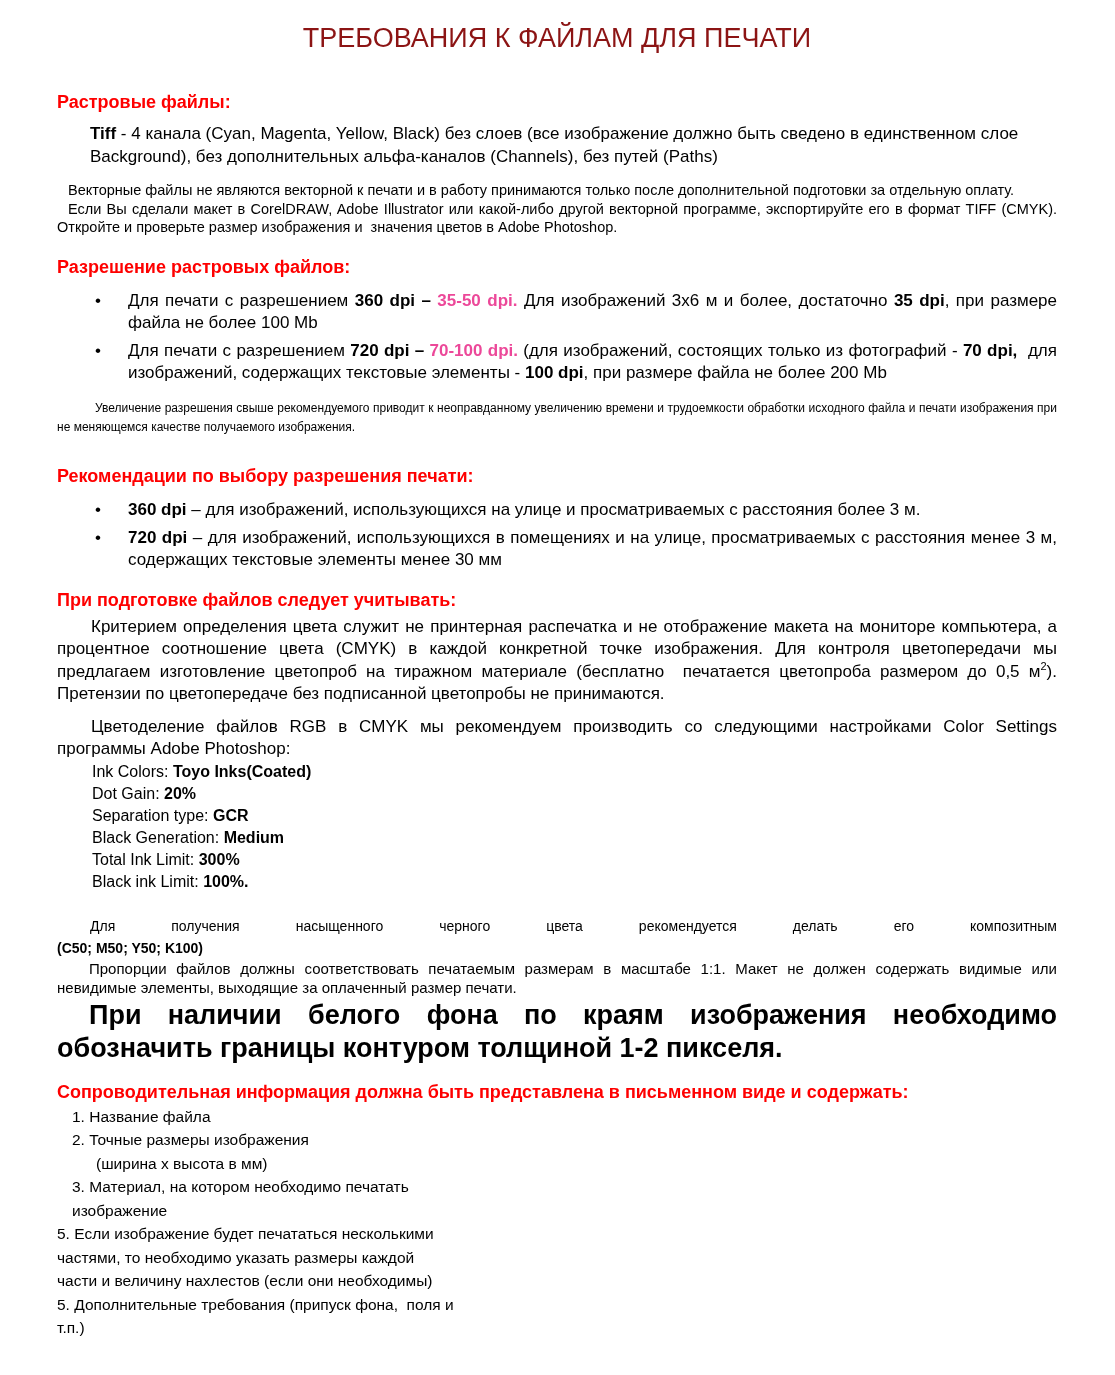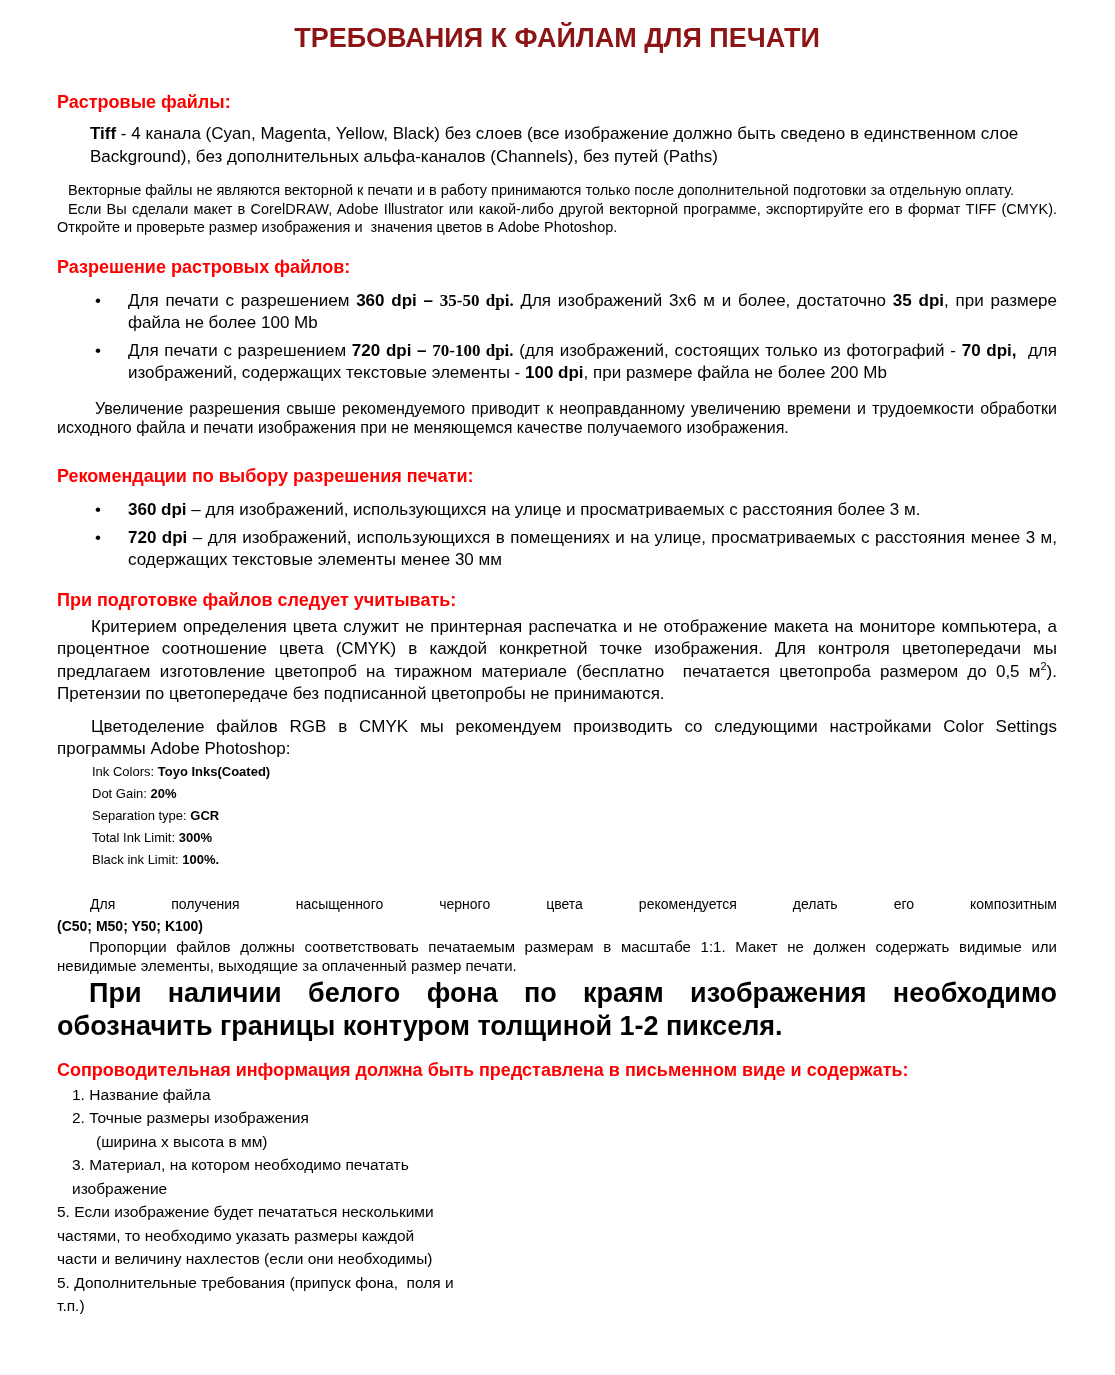--- a/index.html
+++ b/index.html
@@ -4,57 +4,57 @@
 <style>
   html,body{margin:0;padding:0;background:#ffffff;}
   body{width:1115px;height:1375px;overflow:hidden;}
   .page{
     box-sizing:border-box;width:1115px;height:1375px;
     padding:18px 58px 0 57px;
     font-family:"Liberation Sans","DejaVu Sans",sans-serif;
     color:#000;
   }
   .title{
-    text-align:center;font-size:27px;font-weight:bold;
+    text-align:center;font-size:27px;font-weight:normal;
     color:#8C1414;line-height:33px;margin-top:4px;
   }
   .rh{
     font-size:18px;font-weight:bold;color:#FE0000;line-height:22px;
     white-space:pre-wrap;
   }
   .rh1{margin-top:36px;}
   .rh2{margin-top:19px;}
   .rh3{margin-top:28px;}
   .rh4{margin-top:18px;}
   .rh5{margin-top:16px;}
   .tiff{font-size:17px;line-height:23px;padding-left:33px;margin-top:9px;white-space:pre-wrap;}
   .p14{font-size:14.5px;line-height:18.5px;text-align:justify;text-indent:11px;white-space:pre-wrap;}
   .vector{margin-top:13px;}
-  .note{font-size:16px;line-height:19px;text-align:justify;text-indent:38px;margin-top:15px;white-space:pre-wrap;}
+  .note{font-size:12px;line-height:19px;text-align:justify;text-indent:38px;margin-top:15px;white-space:pre-wrap;}
   .blist{margin:12px 0 0 0;padding:0;list-style:none;}
   .blist li{
     position:relative;padding-left:71px;font-size:17px;line-height:22px;
     text-align:justify;white-space:pre-wrap;margin-bottom:6px;
   }
   .blist li::before{content:"\2022";position:absolute;left:38px;top:0;}
   .bh{font-size:27px;font-weight:bold;line-height:33px;}
   .bh1{margin-top:14px;}
   .bh2{margin-top:2px;}
   .jl{text-align:justify;text-align-last:justify;}
   .bh2 .l1{text-indent:32px;}
   .p17{font-size:17px;line-height:22.5px;text-align:justify;text-indent:34px;white-space:pre-wrap;}
   .criteria{margin-top:5px;}
   .sepintro{margin-top:10px;}
-  .settings{padding-left:35px;font-size:13px;line-height:22px;}
+  .settings{padding-left:35px;font-size:16px;line-height:22px;}
   .settings div{white-space:pre-wrap;}
   .composite{margin-top:22px;font-size:14px;line-height:22px;}
   .composite .l1{text-align:justify;text-align-last:justify;text-indent:33px;white-space:pre-wrap;}
   .p15{font-size:15px;line-height:19px;text-align:justify;text-indent:32px;white-space:pre-wrap;}
   .bold{font-weight:bold;}
-  .red{color:#000000;font-family:Liberation Serif, serif;}
+  .red{color:#ec4899;}
   .cols{display:flex;margin-top:2px;font-size:15.5px;line-height:23.5px;flex-direction:column;}
   .col-left{width:545px;box-sizing:border-box;padding-left:15px;}
   .col-right{width:440px;}
   .cols div.line{white-space:pre;}
   .cols div.ind{padding-left:24px;}
   sup{font-size:11px;line-height:0;}
 </style>
 </head>
 <body>
 
@@ -91,20 +91,21 @@
   <div class="rh rh4">При подготовке файлов следует учитывать:</div>
 
   <div class="p17 criteria"><span>Критерием определения цвета служит не принтерная распечатка и не отображение макета на мониторе компьютера, а процентное соотношение цвета (CMYK) в каждой конкретной точке изображения. Для контроля цветопередачи мы предлагаем изготовление цветопроб на тиражном материале (бесплатно  печатается цветопроба размером до 0,5 м</span><sup>2</sup><span>). Претензии по цветопередаче без подписанной цветопробы не принимаются.</span></div>
 
   <div class="p17 sepintro">Цветоделение файлов RGB в CMYK мы рекомендуем производить со следующими настройками Color Settings программы Adobe Photoshop:</div>
 
   <div class="settings">
     <div><span>Ink Colors: </span><span class="bold">Toyo Inks(Coated)</span></div>
     <div><span>Dot Gain: </span><span class="bold">20%</span></div>
     <div><span>Separation type: </span><span class="bold">GCR</span></div>
+    <div><span>Black Generation: </span><span class="bold">Medium</span></div>
     <div><span>Total Ink Limit: </span><span class="bold">300%</span></div>
     <div><span>Black ink Limit: </span><span class="bold">100%.</span></div>
   </div>
 
   <div class="composite">
     <div class="l1">Для получения насыщенного черного цвета рекомендуется делать его композитным</div>
     <div class="bold">(C50; M50; Y50; K100)</div>
   </div>
 
   <div class="p15">Пропорции файлов должны соответствовать печатаемым размерам в масштабе 1:1. Макет не должен содержать видимые или невидимые элементы, выходящие за оплаченный размер печати.</div>

